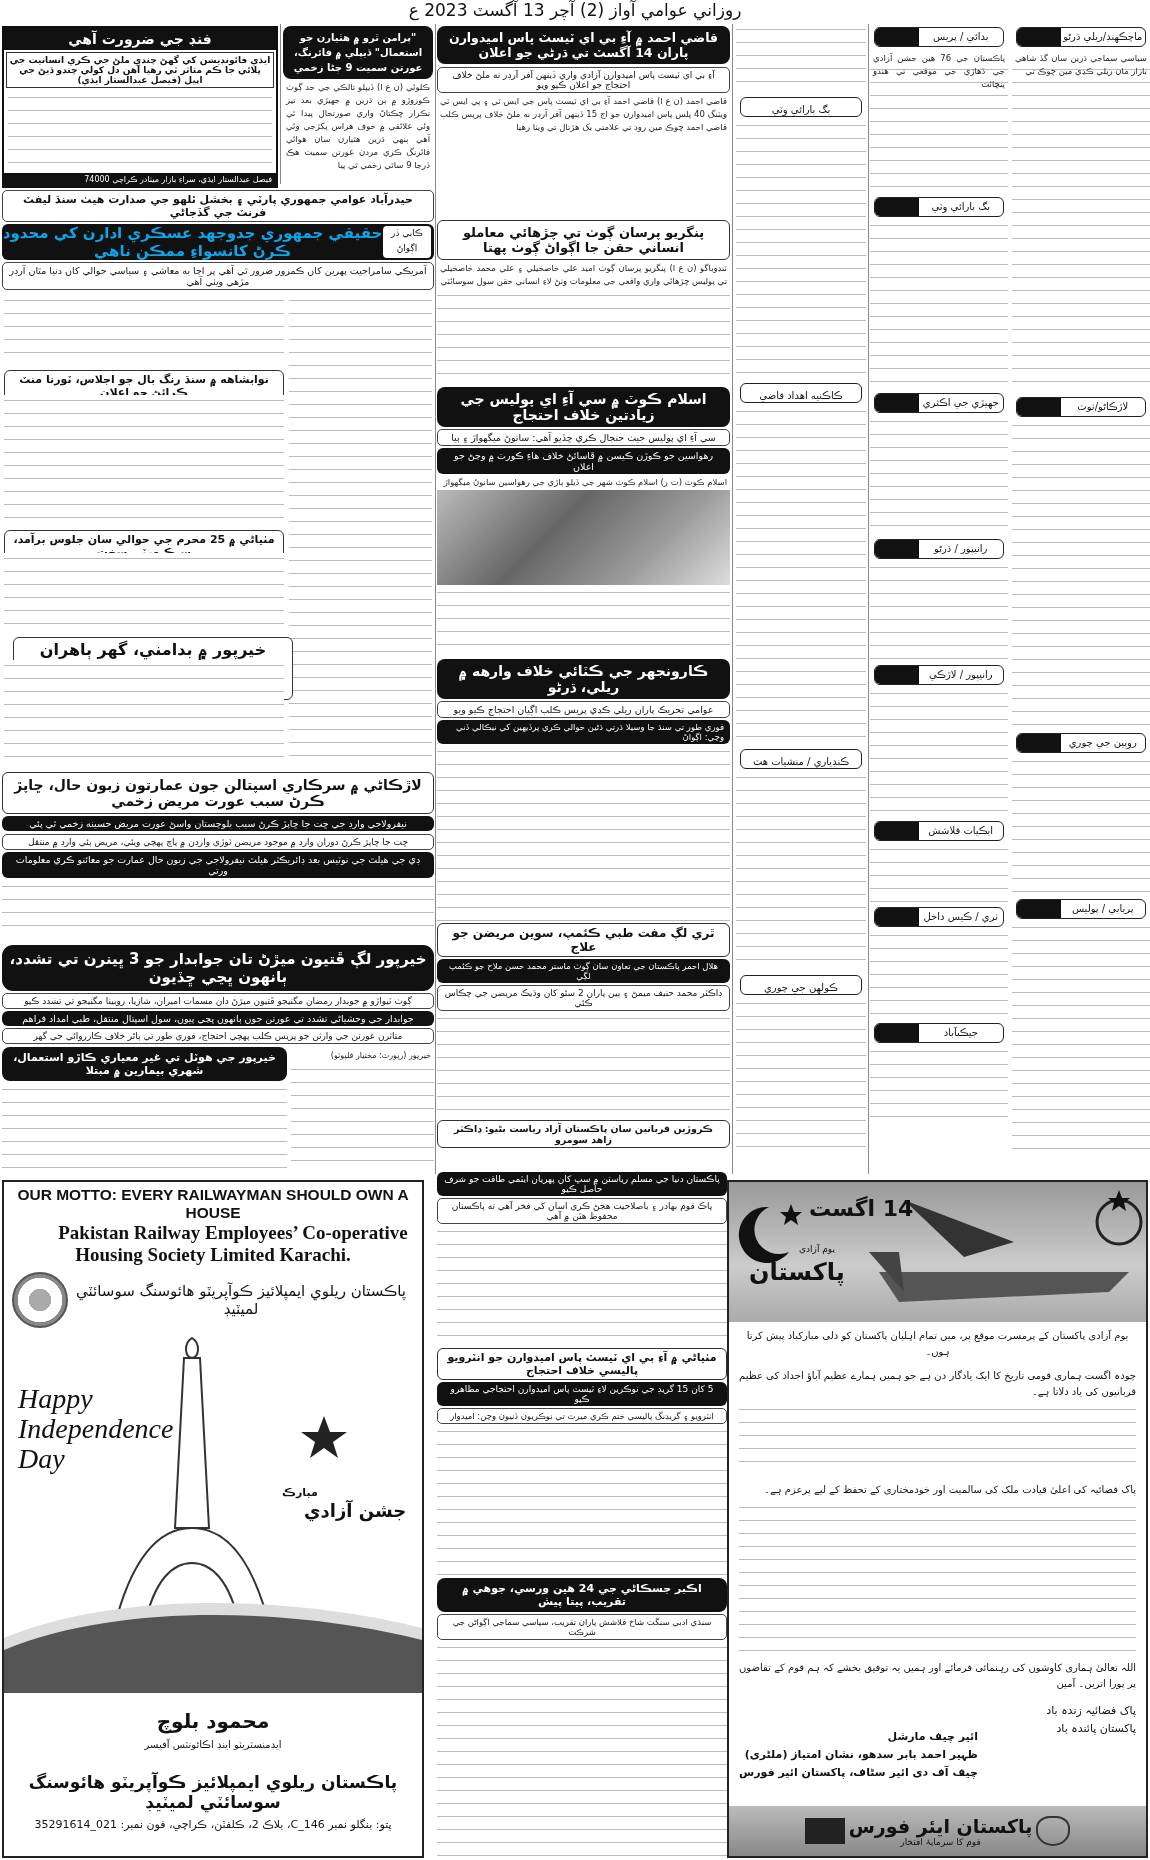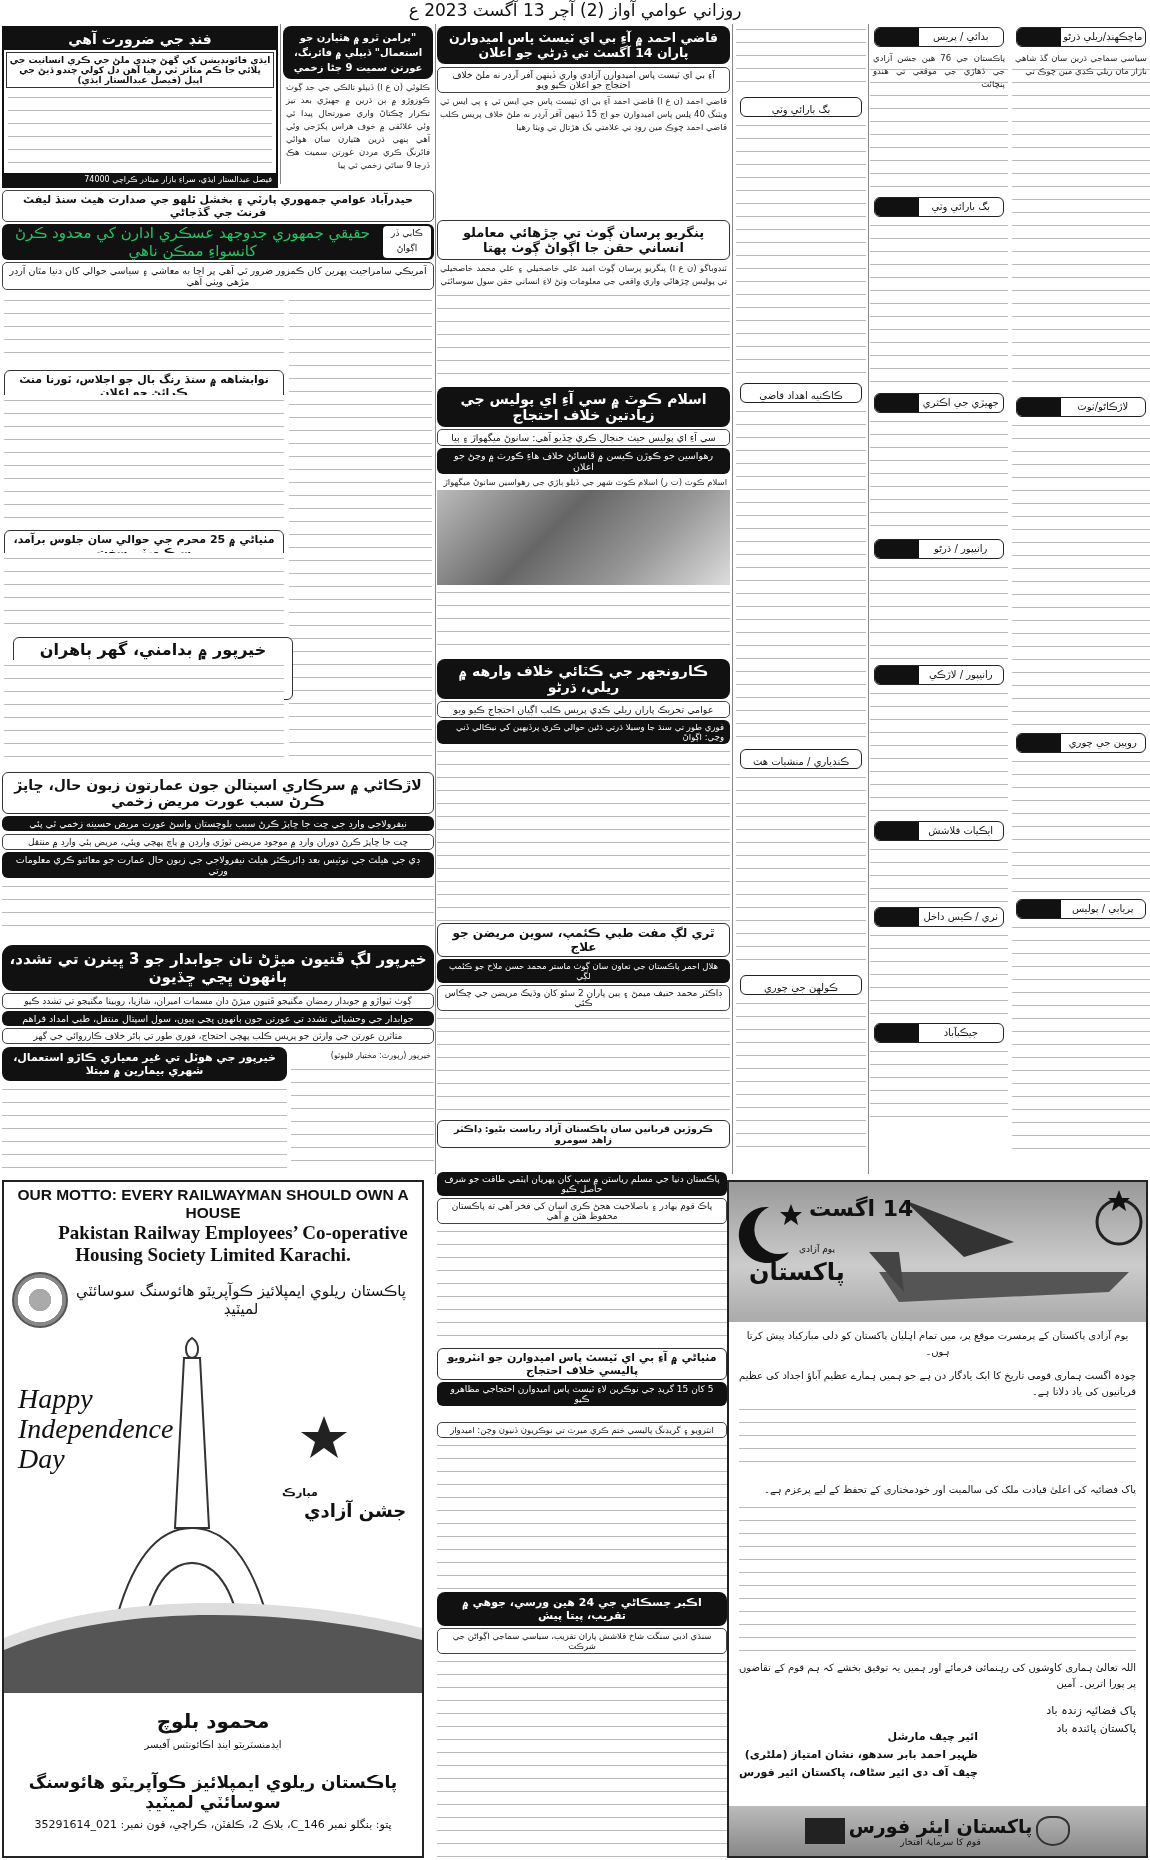--- a/index.html
+++ b/index.html
@@ -45,21 +45,21 @@
 
 <div class="col" style="left:437px;top:26px;width:293px;height:190px;">
   <div class="hl-black" style="font-size:12.5px;padding:4px 4px;">قاضي احمد ۾ آءِ بي اي ٽيسٽ پاس اميدوارن پاران 14 آگسٽ تي ڌرڻي جو اعلان</div>
   <div class="sub-box" style="font-size:9px;margin-top:3px;">آءِ بي اي ٽيسٽ پاس اميدوارن آزادي واري ڏينهن آفر آرڊر نه ملڻ خلاف احتجاج جو اعلان ڪيو ويو</div>
   <div class="body-text" style="height:140px;">قاضي احمد (ن ع ا) قاضي احمد آءِ بي اي ٽيسٽ پاس جي ايس ٽي ۽ پي ايس ٽي ويٽنگ 40 پلس پاس اميدوارن جو اڄ 15 ڏينهن آفر آرڊر نه ملڻ خلاف پريس ڪلب قاضي احمد چوڪ مين روڊ تي علامتي بک هڙتال تي ويٺا رهيا</div>
 </div>
 
 <div class="col" style="left:2px;top:190px;width:432px;height:100px;">
   <div class="sub-box" style="font-size:11px;font-weight:bold;">حيدرآباد عوامي جمهوري پارٽي ۽ بخشل ٿلهو جي صدارت هيٺ سنڌ ليفٽ فرنٽ جي گڏجاڻي</div>
   <div style="display:flex;margin-top:2px;background:#111;border-radius:6px;align-items:center;height:36px;">
-    <div style="flex:1;color:#22c55e;font-size:15px;font-weight:normal;text-align:center;direction:rtl;">حقيقي جمهوري جدوجهد عسڪري ادارن کي محدود ڪرڻ کانسواءِ ممڪن ناهي</div>
+    <div style="flex:1;color:#0ea5e9;font-size:15px;font-weight:bold;text-align:center;direction:rtl;">حقيقي جمهوري جدوجهد عسڪري ادارن کي محدود ڪرڻ کانسواءِ ممڪن ناهي</div>
     <div style="width:48px;height:32px;background:#fff;border-radius:4px;margin-right:3px;font-size:9px;text-align:center;direction:rtl;line-height:15px;">ڪابي ڏر اڳواڻ</div>
   </div>
   <div class="sub-box" style="font-size:9.5px;margin-top:2px;">آمريڪي سامراجيت پهرين کان ڪمزور ضرور ٿي آهي پر اڃا به معاشي ۽ سياسي حوالي کان دنيا مٿان آرڊر مڙهي ويٺي آهي</div>
 
 </div>
 
 <div class="col" style="left:4px;top:295px;width:428px;height:470px;">
   <div style="position:absolute;left:0;top:0;width:280px;height:70px;">
       <div class="filler"></div>
     </div>
@@ -145,21 +145,21 @@
 </div>
 
 <div class="col" style="left:437px;top:1172px;width:290px;height:688px;">
   <div class="sub-black" style="font-size:9px;">پاڪستان دنيا جي مسلم رياستن ۾ سڀ کان پهريان ايٽمي طاقت جو شرف حاصل ڪيو</div>
   <div class="sub-box" style="font-size:9px;margin-top:2px;">پاڪ قوم بهادر ۽ باصلاحيت هجڻ ڪري اسان کي فخر آهي ته پاڪستان محفوظ هٿن ۾ آهي</div>
   <div style="height:120px;margin-top:2px;">
       <div class="filler"></div>
     </div>
   <div class="hl-box" style="font-size:11px;margin-top:2px;">مٺياڻي ۾ آءِ بي اي ٽيسٽ پاس اميدوارن جو انٽرويو پاليسي خلاف احتجاج</div>
   <div class="sub-black" style="font-size:9px;margin-top:2px;">5 کان 15 گريڊ جي نوڪرين لاءِ ٽيسٽ پاس اميدوارن احتجاجي مظاهرو ڪيو</div>
-  <div class="sub-box" style="font-size:8.5px;margin-top:16px;">انٽرويو ۽ گريڊنگ پاليسي ختم ڪري ميرٽ تي نوڪريون ڏنيون وڃن: اميدوار</div>
+  <div class="sub-box" style="font-size:8.5px;margin-top:2px;">انٽرويو ۽ گريڊنگ پاليسي ختم ڪري ميرٽ تي نوڪريون ڏنيون وڃن: اميدوار</div>
   <div style="height:150px;margin-top:2px;">
       <div class="filler"></div>
     </div>
   <div class="hl-black" style="font-size:11px;margin-top:2px;">اڪبر جسڪاڻي جي 24 هين ورسي، جوهي ۾ تقريب، پيتا پيش</div>
   <div class="sub-box" style="font-size:8.5px;margin-top:2px;">سنڌي ادبي سنگت شاخ قلاشش پاران تقريب، سياسي سماجي اڳواڻن جي شرڪت</div>
   <div style="height:250px;margin-top:2px;">
       <div class="filler"></div>
     </div>
 </div>
 

